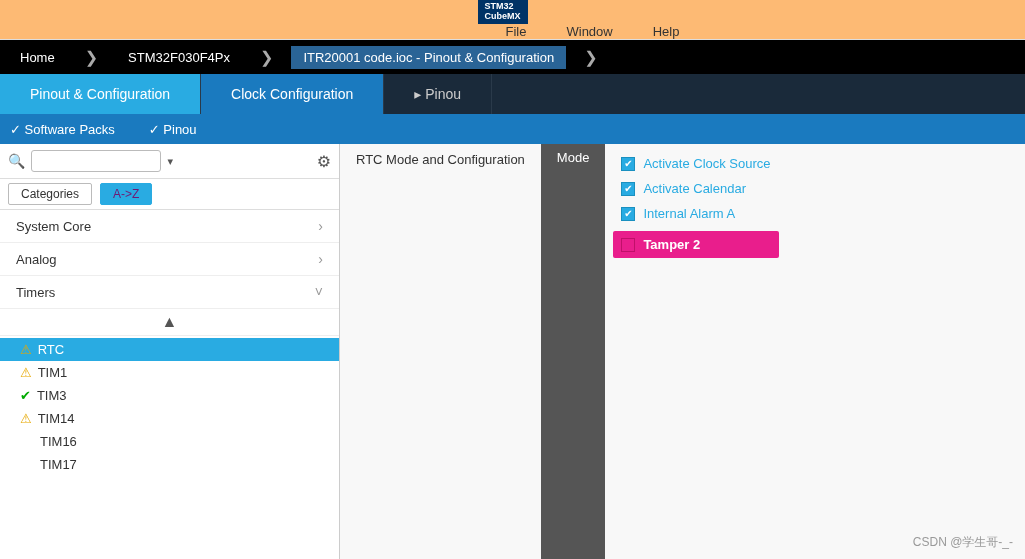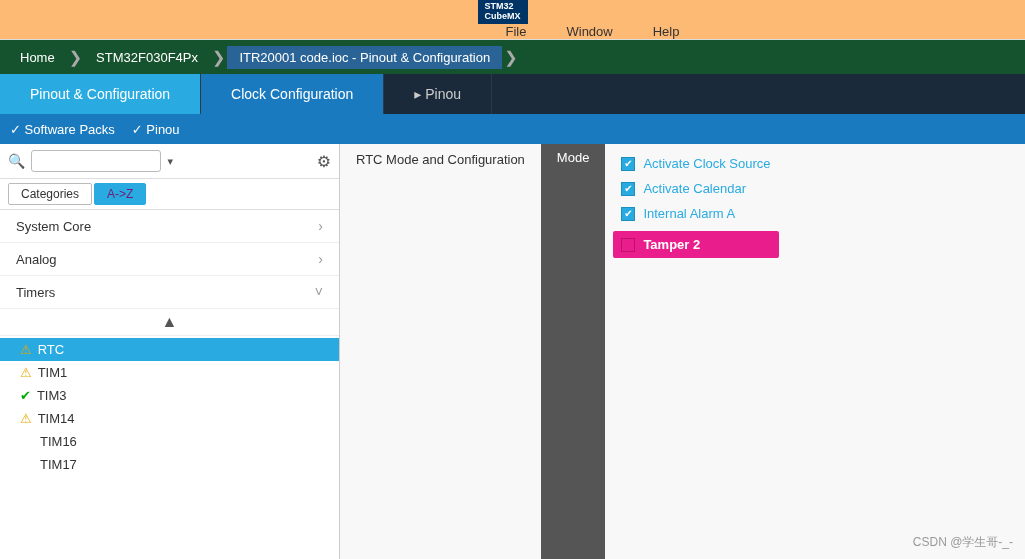--- a/index.html
+++ b/index.html
@@ -39,25 +39,25 @@
     }
     .menu-item {
       font-size: 13px;
       color: #333;
       cursor: pointer;
     }
 
     
     .breadcrumb {
       height: 34px;
-      background: #14532d;
+      background: #000000;
       display: flex;
       align-items: center;
       padding: 16px 8px;
-      gap: 0;
+      gap: 16px;
     }
     .breadcrumb-item {
       display: flex;
       align-items: center;
       color: #fff;
       font-size: 13px;
       padding: 4px 12px;
       cursor: pointer;
     }
     .breadcrumb-item.active {
@@ -95,21 +95,21 @@
       color: #fff;
     }
 
     
     .subtab-row {
       height: 30px;
       background: #1a7abf;
       display: flex;
       align-items: center;
       padding: 0 10px;
-      gap: 17px;
+      gap: 34px;
     }
     .subtab-item {
       color: #fff;
       font-size: 13px;
       cursor: pointer;
       display: flex;
       align-items: center;
       gap: 4px;
     }
 
@@ -153,21 +153,21 @@
     }
     .gear-icon {
       color: #555;
       font-size: 16px;
       margin-left: auto;
       cursor: pointer;
     }
 
     .category-tabs {
       display: flex;
-      gap: 2px;
+      gap: 8px;
       padding: 4px 8px;
       border-bottom: 1px solid #ddd;
     }
     .cat-tab {
       padding: 3px 12px;
       font-size: 12px;
       border: 1px solid #bbb;
       cursor: pointer;
       border-radius: 2px;
       color: #333;

